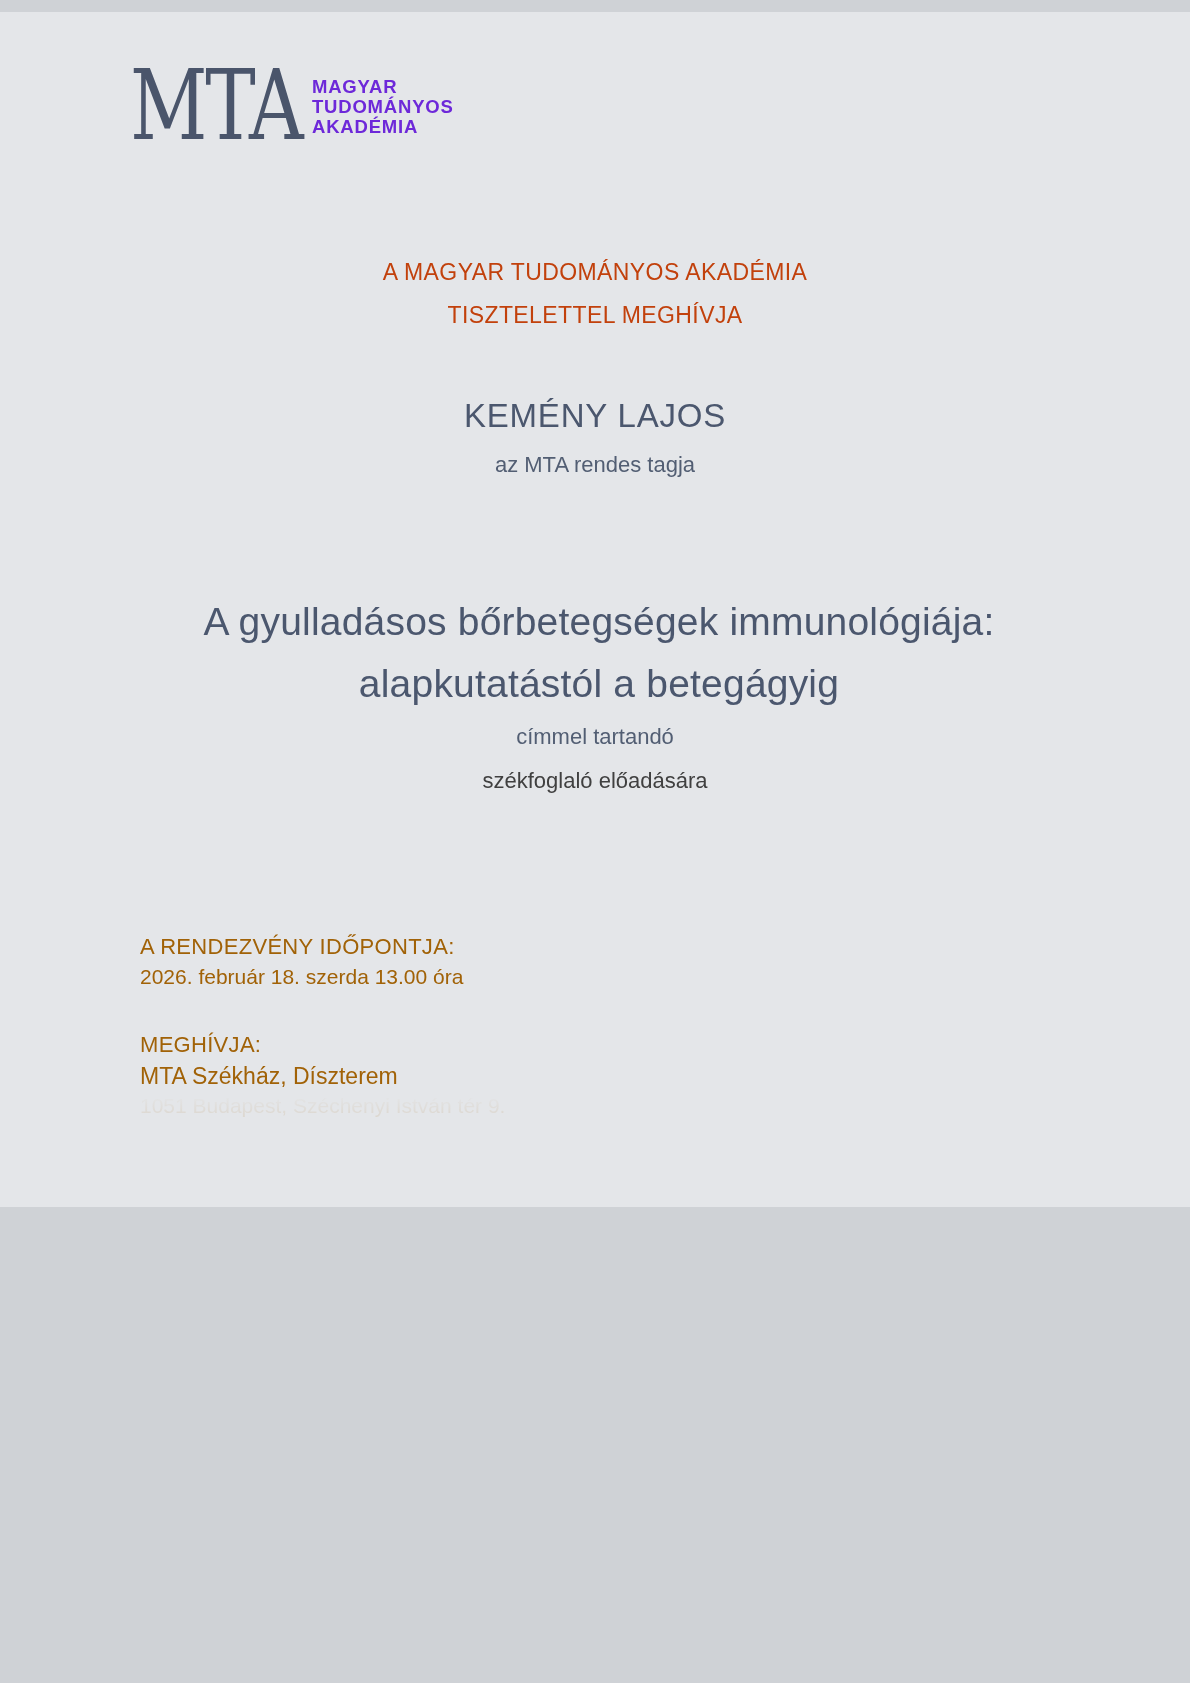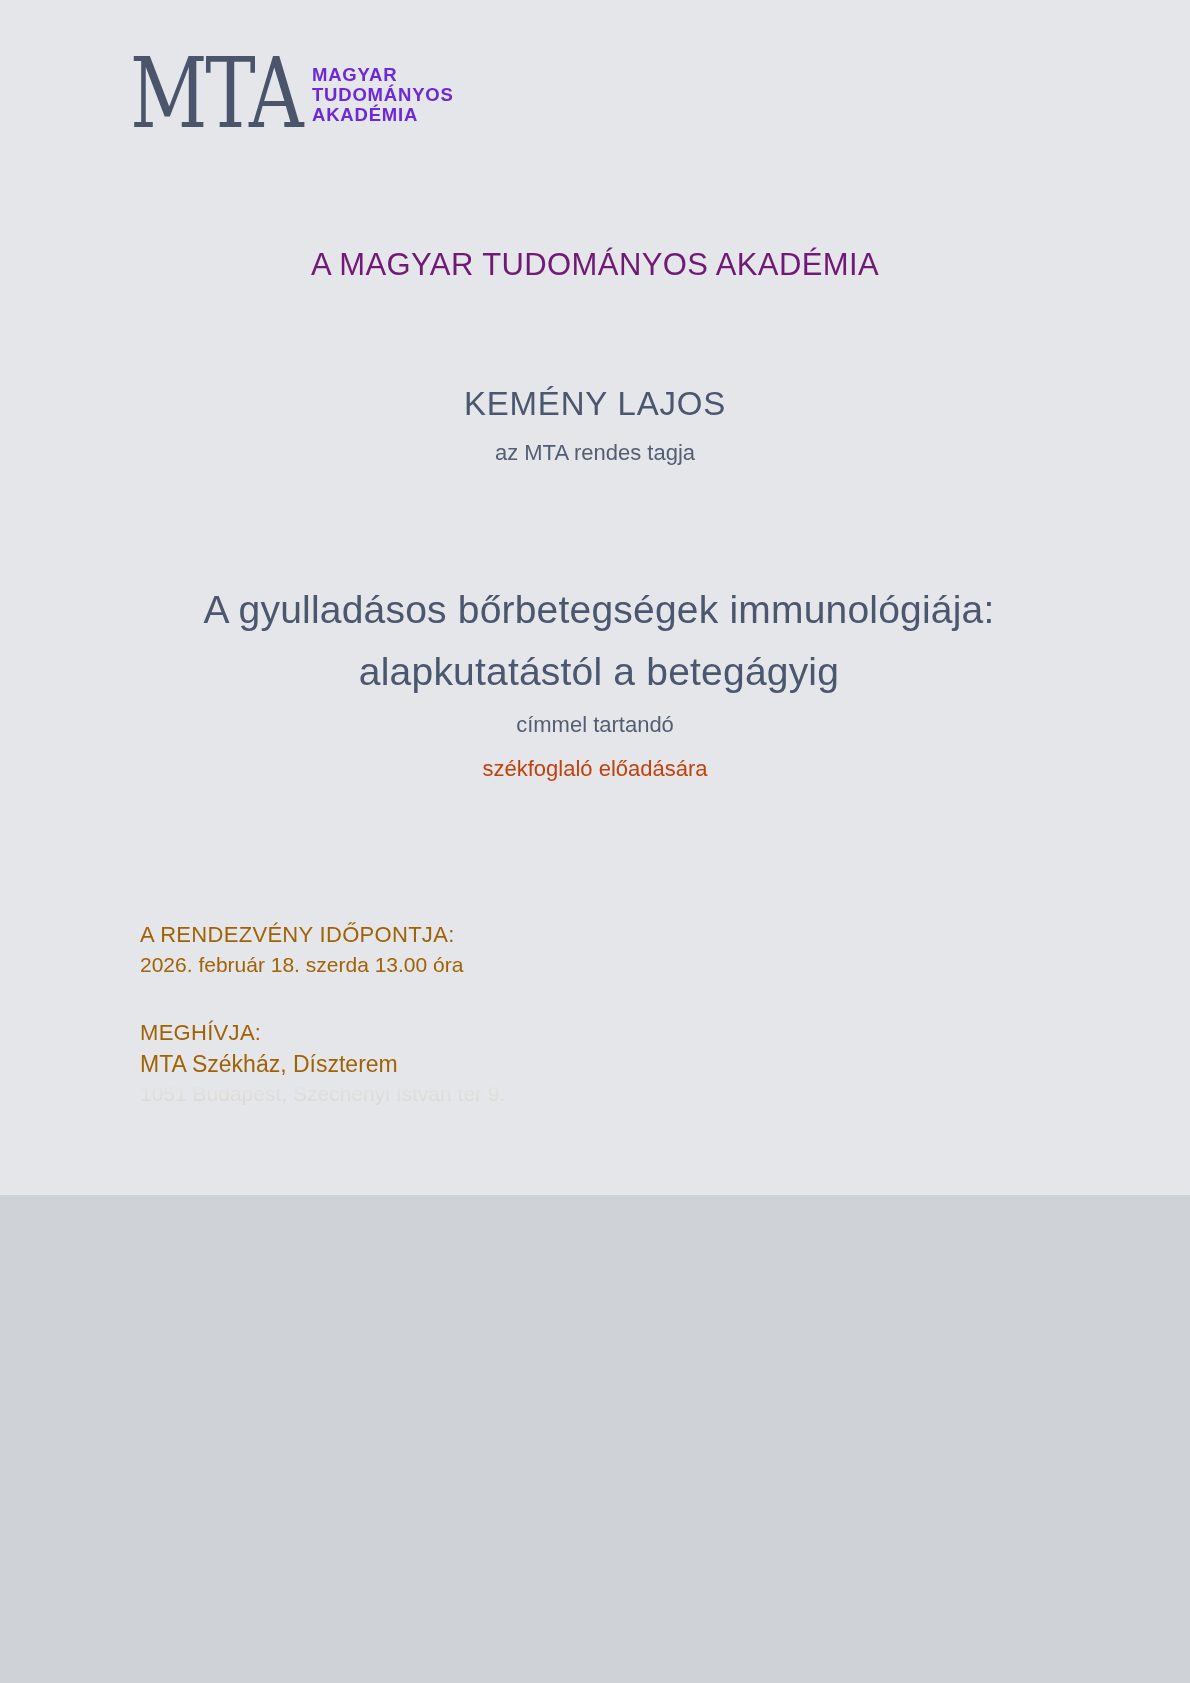--- a/index.html
+++ b/index.html
@@ -1,19 +1,19 @@
 <!DOCTYPE html>
 <html><head>
 <meta charset="utf-8">
 <style>
   html,body{margin:0;padding:0;background:#cfd2d6;}
   #poster{
     position:relative;
     width:1190px;height:1195px;
-    margin:0 auto;
+    margin:12px auto;
     background:#e4e6e9;
     overflow:hidden;
     font-family:"Liberation Sans", sans-serif;
     color:#4e5a71;
     text-decoration:underline;
   }
   .abs{position:absolute;}
   .ctr{left:0;right:0;text-align:center;}
 
   
@@ -27,30 +27,30 @@
     transform-origin:left top;
   }
   .wordmark{
     position:absolute;left:182px;top:17px;
     font-size:18.5px;line-height:20px;
     font-weight:600;letter-spacing:.8px;
     color:#6d28d9;white-space:nowrap;
   }
 
   
-  .h-line{font-size:31px;letter-spacing:.4px;color:#701a75;}
+  .h-line{font-size:23px;letter-spacing:.4px;color:#c2410c;}
   .h1{top:247px;}
   .h2{top:290px;}
   .name{top:385px;font-size:33px;letter-spacing:.8px;color:#4b576e;}
   .member{top:440px;font-size:22px;color:#525e73;}
   .title{font-size:39px;color:#4b576e;letter-spacing:.2px;padding-left:8px;}
   .t1{top:588px;}
   .t2{top:650px;}
   .cimmel{top:712px;font-size:22px;color:#525e73;}
-  .szek{top:756px;font-size:22px;color:#c2410c;}
+  .szek{top:756px;font-size:22px;color:#404040;}
 
   
   .info{left:140px;font-size:22px;color:#a16207;white-space:nowrap;}
   .i-label{letter-spacing:.3px;}
   .i1{top:922px;}
   .i2{top:953px;font-size:21px;}
   .i3{top:1020px;}
   .i4{top:1051px;font-size:23px;}
   .i5{top:1082px;font-size:21px;}
 
@@ -71,20 +71,21 @@
   <div class="abs logo">
     <div class="monogram">MTA</div>
     <div class="wordmark">
       <div>MAGYAR</div>
       <div>TUDOMÁNYOS</div>
       <div>AKADÉMIA</div>
     </div>
   </div>
 
   <div class="abs ctr h-line h1">A MAGYAR TUDOMÁNYOS AKADÉMIA</div>
+  <div class="abs ctr h-line h2">TISZTELETTEL MEGHÍVJA</div>
   <div class="abs ctr member">az MTA rendes tagja</div>
   <div class="abs ctr name">KEMÉNY LAJOS</div>
   <div class="abs ctr title t1">A gyulladásos bőrbetegségek immunológiája:</div>
   <div class="abs ctr cimmel">címmel tartandó</div>
   <div class="abs ctr title t2">alapkutatástól a betegágyig</div>
   <div class="abs ctr szek">székfoglaló előadására</div>
 
   <div class="abs info i-label i1">A RENDEZVÉNY IDŐPONTJA:</div>
   <div class="abs info i2">2026. február 18. szerda 13.00 óra</div>
   <div class="abs info i-label i3">MEGHÍVJA:</div>

